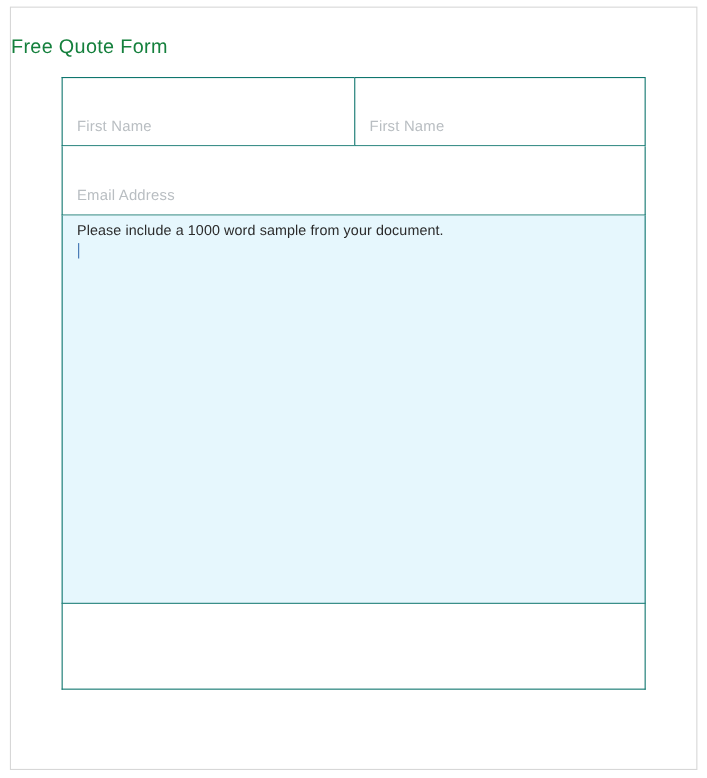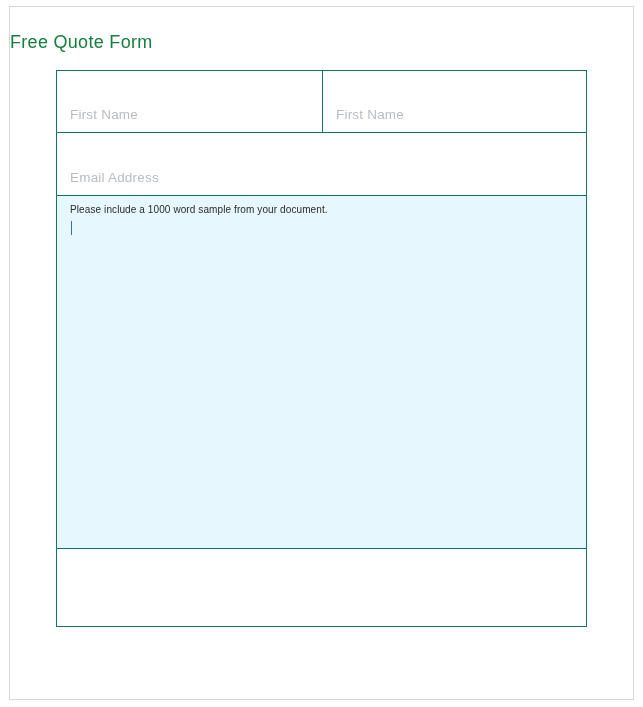--- a/index.html
+++ b/index.html
@@ -80,21 +80,21 @@
   .textarea-row .cell {
     width: 531px;
     height: 353px;
     border-top: none;
     background: #e6f7fd;
   }
   .textarea-text {
     position: absolute;
     left: 13px;
     top: 7px;
-    font-size: 10px;
+    font-size: 13px;
     color: #2b2b2b;
     letter-spacing: 0.1px;
     line-height: 14px;
   }
   .caret {
     position: absolute;
     left: 14px;
     top: 25px;
     width: 1px;
     height: 14px;

